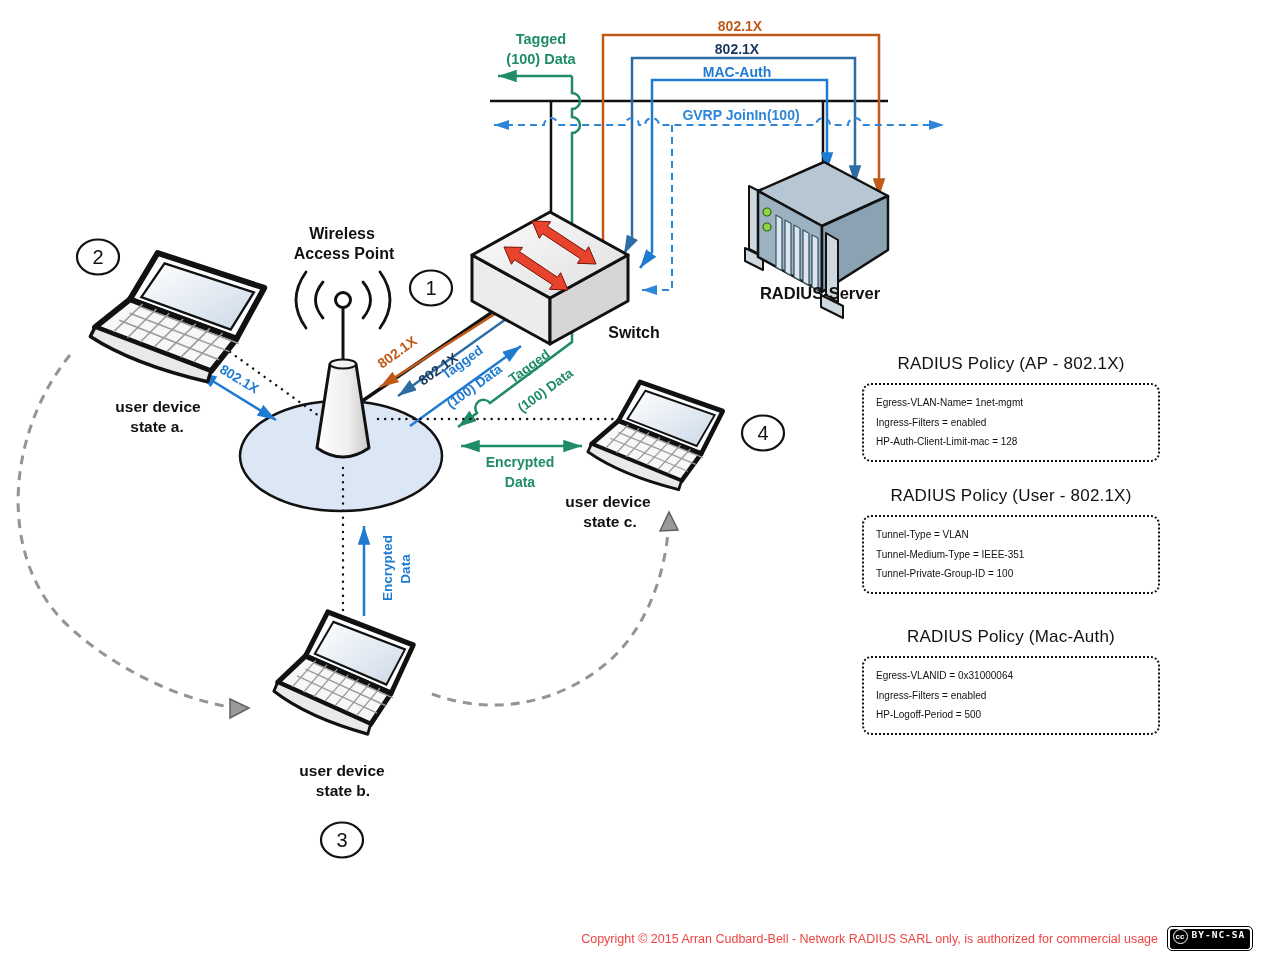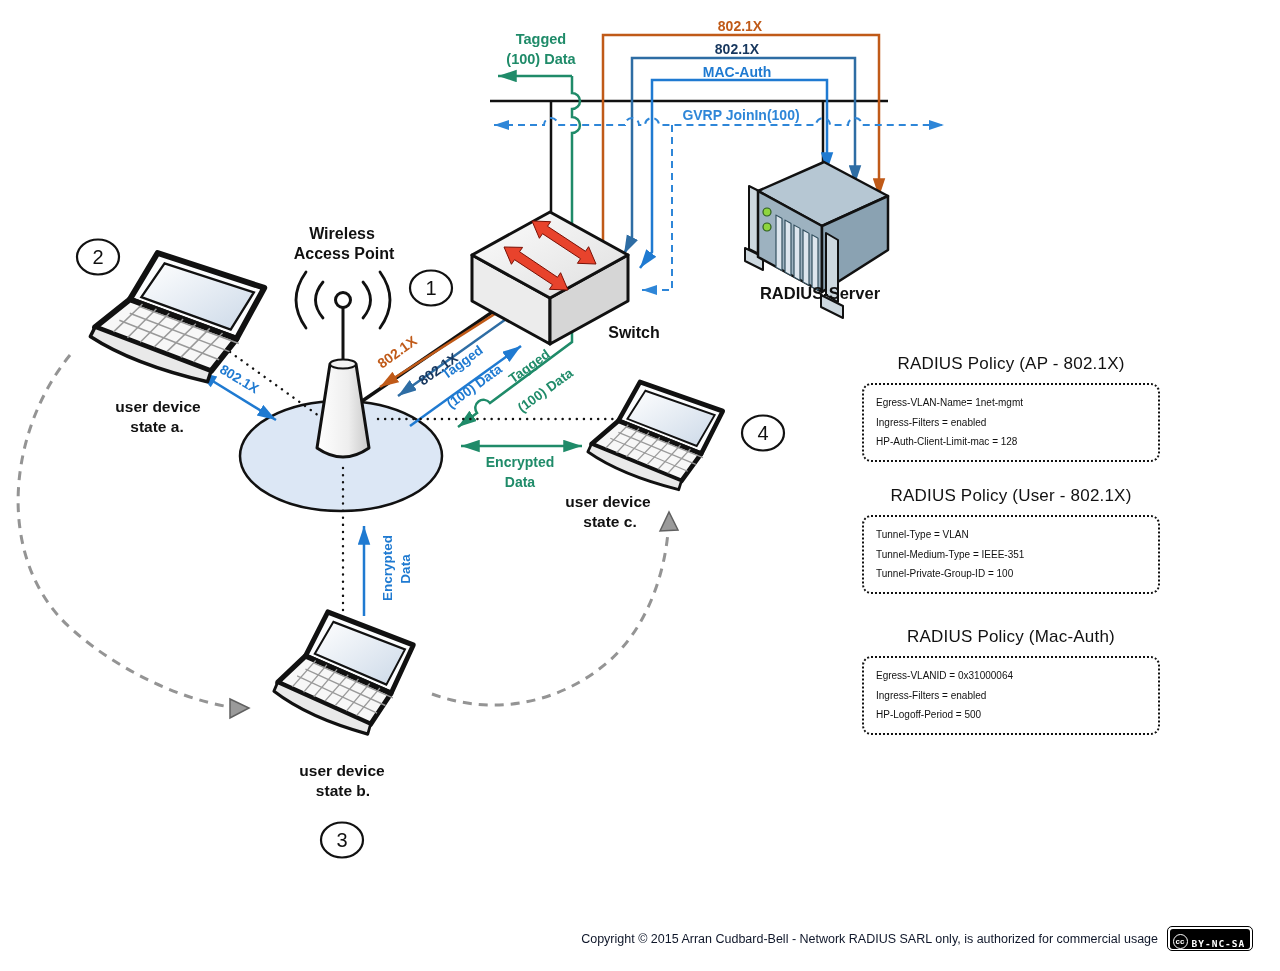--- a/index.html
+++ b/index.html
@@ -4,24 +4,24 @@
 <style>
   html,body{margin:0;padding:0;background:#fff;width:1280px;height:971px;overflow:hidden;
     font-family:"Liberation Sans",sans-serif;}
   .stage{position:relative;width:1280px;height:971px;background:#fff;}
   svg{position:absolute;left:0;top:0;}
   svg text{font-family:"Liberation Sans",sans-serif;}
   .policy{position:absolute;width:298px;}
   .policy-title{text-align:center;font-size:17px;color:#111;margin-bottom:9px;letter-spacing:.2px;}
   .policy-box{border:2.2px dotted #111;border-radius:9px;padding:8px 6px 8px 12px;
     font-size:10px;line-height:19.5px;color:#111;white-space:nowrap;}
-  .copyright{position:absolute;top:932px;right:122px;font-size:12.5px;color:#0f172a;}
+  .copyright{position:absolute;top:932px;right:122px;font-size:12.5px;color:#ef4444;}
   .cc-badge{position:absolute;left:1167px;top:926px;height:20px;border:1.6px solid #000;
     border-radius:5px;background:#fff;display:flex;align-items:center;padding:1.5px;}
-  .cc-inner{background:#000;border-radius:3px;height:100%;display:flex;align-items:flex-end;
+  .cc-inner{background:#000;border-radius:3px;height:100%;display:flex;align-items:flex-start;
     padding:0 5px 0 3px;}
   .cc-circle{width:13px;height:13px;border:1.4px solid #fff;border-radius:50%;color:#fff;
     font-size:8px;font-weight:bold;display:flex;align-items:center;justify-content:center;
     margin-right:4px;letter-spacing:0;}
   .cc-text{color:#fff;font-family:"DejaVu Sans Mono",monospace;font-size:9.5px;
     letter-spacing:1px;font-weight:bold;}
 </style>
 </head>
 <body>
 

